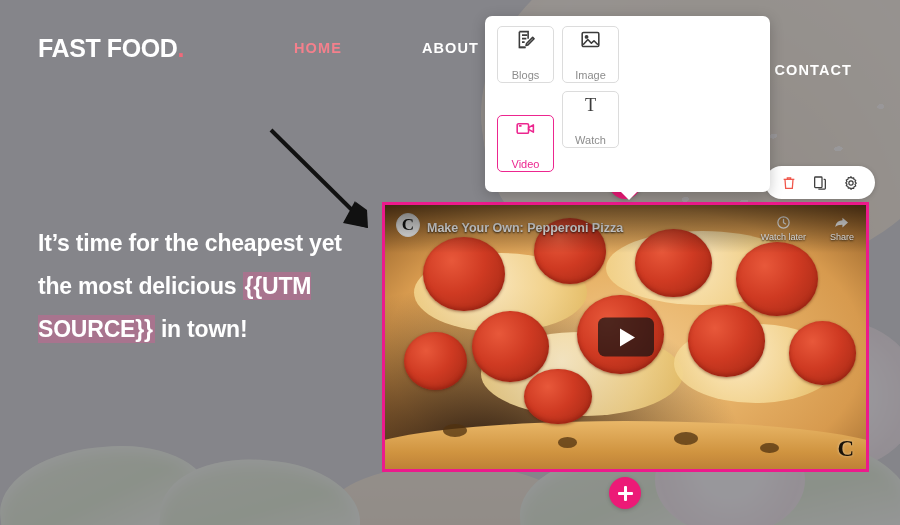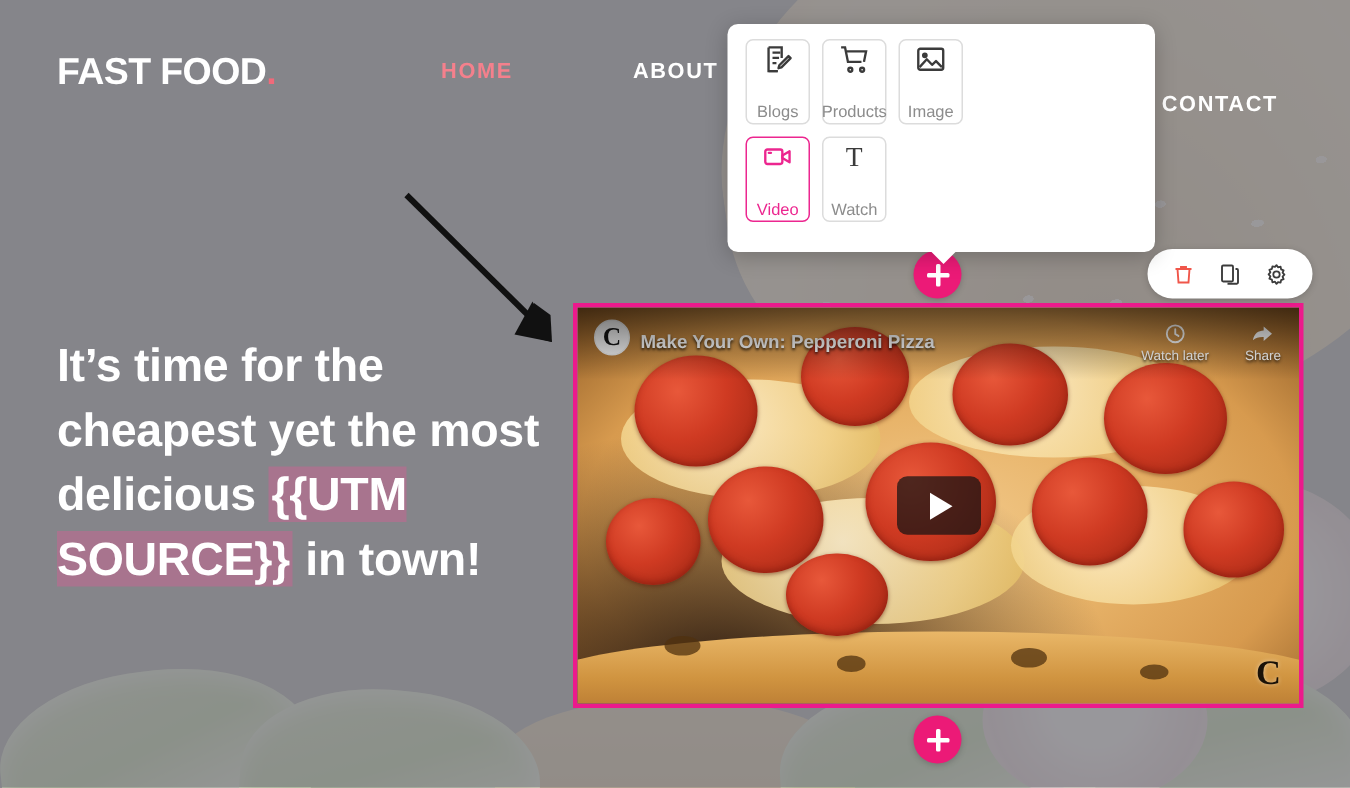--- a/index.html
+++ b/index.html
@@ -95,44 +95,44 @@
     color:#fff; font-size:14.5px; font-weight:bold; letter-spacing:1.1px;
     text-decoration:none; padding:6px 10px;
   }
   #nav-home{ color:#f4808c; margin-right:60px; }
   #nav-contact{ position:absolute; right:38px;margin-top:43px; }
 
   
   #headline{
     position:absolute; left:38px; top:222px; width:340px;
     z-index:5;
-    color:#fff; font-size:31px; font-weight:bold;
+    color:#fff; font-size:23px; font-weight:bold;
     line-height:43px; letter-spacing:-.2px;
   }
   #headline .hl{ background:#a8748e; padding:1px 2px; }
 
   
   #arrow-annotation{ position:absolute; left:255px; top:118px; z-index:9; }
 
   
   #add-panel{
     position:absolute; left:485px; top:16px;
     width:285px; background:#fff; border-radius:7px;
     box-shadow:0 3px 14px rgba(0,0,0,.22);
     padding:10px 10px 12px 12px; z-index:20;
   }
   .panel-row{ display:flex; gap:8px; margin-bottom:8px;}
   .panel-row:last-child{ margin-bottom:0; }
   .panel-tile{
-    width:43px; height:57px; border:1px solid #dcdcdc; border-radius:5px;
+    width:57px; height:57px; border:1px solid #dcdcdc; border-radius:5px;
     display:flex; flex-direction:column; align-items:center; justify-content:center;
     gap:19px; cursor:pointer; background:#fff;
   }
   .panel-tile .tile-label{ font-size:11px; color:#8c8c8c; }
-  .panel-tile.selected{ border:1.6px solid #ec268f; }
+  .panel-tile.selected{ border:1.6px solid #ec268f;margin-top:24px; }
   .panel-tile.selected .tile-label{ color:#ec268f; }
   .panel-tile svg{ display:block; }
   #panel-caret{
     position:absolute; left:135px; bottom:-8px;
     width:0;height:0;border-left:9px solid transparent;border-right:9px solid transparent;
     border-top:9px solid #fff;
   }
 
   
   .plus-btn{
@@ -267,29 +267,20 @@
       <svg width="21" height="21" viewBox="0 0 24 24" fill="none" stroke="#3b3b3b" stroke-width="1.8">
         <path d="M5 3h10l0 8"></path>
           <path d="M5 3v18h7"></path>
           <path d="M5 21h7"></path>
         <path d="M8 7h6M8 11h5M8 15h3"></path>
         <path d="M20.2 9.6l1.6 1.6-7 7-2.2.6.6-2.2z" stroke-linejoin="round"></path>
       </svg>
       <span class="tile-label">Blogs</span>
     </div>
 
-    <div class="panel-tile">
-      <svg width="21" height="21" viewBox="0 0 24 24" fill="none" stroke="#3b3b3b" stroke-width="1.8">
-        <path d="M2 3h3l2.2 11h10.3"></path>
-        <path d="M6 6h15l-1.6 8"></path>
-        <circle cx="9" cy="20" r="1.5"></circle>
-          <circle cx="18" cy="20" r="1.5"></circle>
-      </svg>
-      <span class="tile-label">Products</span>
-    </div>
 
 
     <div class="panel-tile">
       <svg width="21" height="21" viewBox="0 0 24 24" fill="none" stroke="#3b3b3b" stroke-width="1.8">
         <rect x="2.5" y="4" width="19" height="16" rx="1.5"></rect>
         <circle cx="7.5" cy="9" r="1.3" fill="#3b3b3b"></circle>
         <path d="M3.5 18l5.5-6 4 4.2 3-2.8 4.5 4.6" stroke-linejoin="round"></path>
       </svg>
       <span class="tile-label">Image</span>
     </div>

